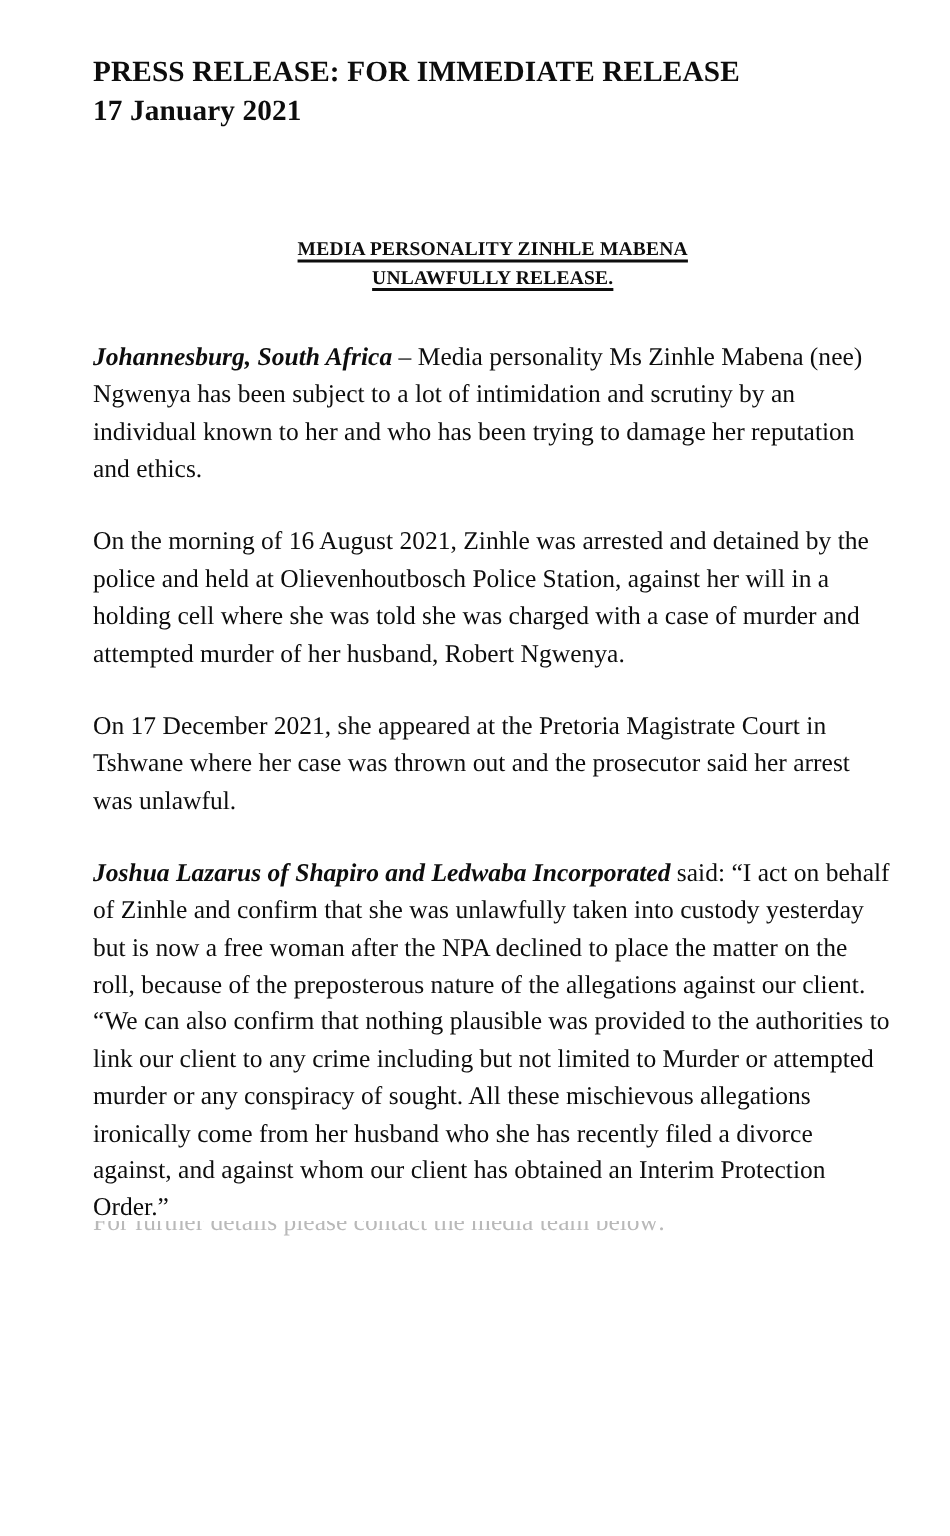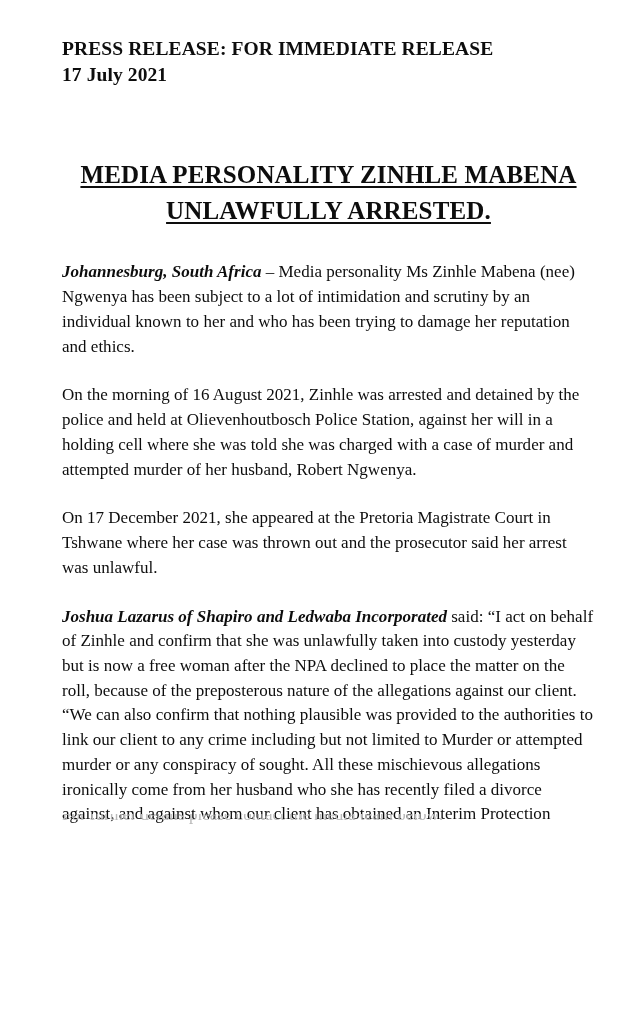--- a/index.html
+++ b/index.html
@@ -39,21 +39,21 @@
   .release-header .line {
     display: block;
     white-space: nowrap;
   }
 
   
   .headline {
     margin-top: 70px;
     text-align: center;
     font-weight: bold;
-    font-size: 25px;
+    font-size: 13px;
     line-height: 1.42;
     letter-spacing: 0.15px;
   }
   .headline .hl-line {
     display: inline-block;
     text-decoration: underline;
     text-underline-offset: 3px;
     text-decoration-thickness: 1.6px;
   }
 
@@ -104,26 +104,26 @@
   }
 </style>
 </head>
 <body>
 
 <div class="page">
   <div class="doc-body">
 
     <div class="release-header">
       <span class="line">PRESS RELEASE: FOR IMMEDIATE RELEASE</span>
-      <span class="line">17 July 2021</span>
+      <span class="line">17 January 2021</span>
     </div>
 
     <div class="headline">
       <span class="hl-line">MEDIA PERSONALITY ZINHLE MABENA</span><br>
-      <span class="hl-line">UNLAWFULLY ARRESTED.</span>
+      <span class="hl-line">UNLAWFULLY RELEASE.</span>
     </div>
 
     <p class="para first-body"><span class="lead">Johannesburg, South Africa</span><span> – Media personality Ms Zinhle Mabena (nee) Ngwenya has been subject to a lot of intimidation and scrutiny by an individual known to her and who has been trying to damage her reputation and ethics.</span></p>
 
     <p class="para">On the morning of 16 August 2021, Zinhle was arrested and detained by the police and held at Olievenhoutbosch Police Station, against her will in a holding cell where she was told she was charged with a case of murder and attempted murder of her husband, Robert Ngwenya.</p>
 
     <p class="para">On 17 December 2021, she appeared at the Pretoria Magistrate Court in Tshwane where her case was thrown out and the prosecutor said her arrest was unlawful.</p>
 
     <p class="para"><span class="lead">Joshua Lazarus of Shapiro and Ledwaba Incorporated</span><span> said: “I act on behalf of Zinhle and confirm that she was unlawfully taken into custody yesterday but is now a free woman after the NPA declined to place the matter on the roll, because of the preposterous nature of the allegations against our client.</span><br><span>“We can also confirm that nothing plausible was provided to the authorities to link our client to any crime including but not limited to Murder or attempted murder or any conspiracy of sought. All these mischievous allegations ironically come from her husband who she has recently filed a divorce against, and against whom our client has obtained an Interim Protection Order.”</span></p>
 

